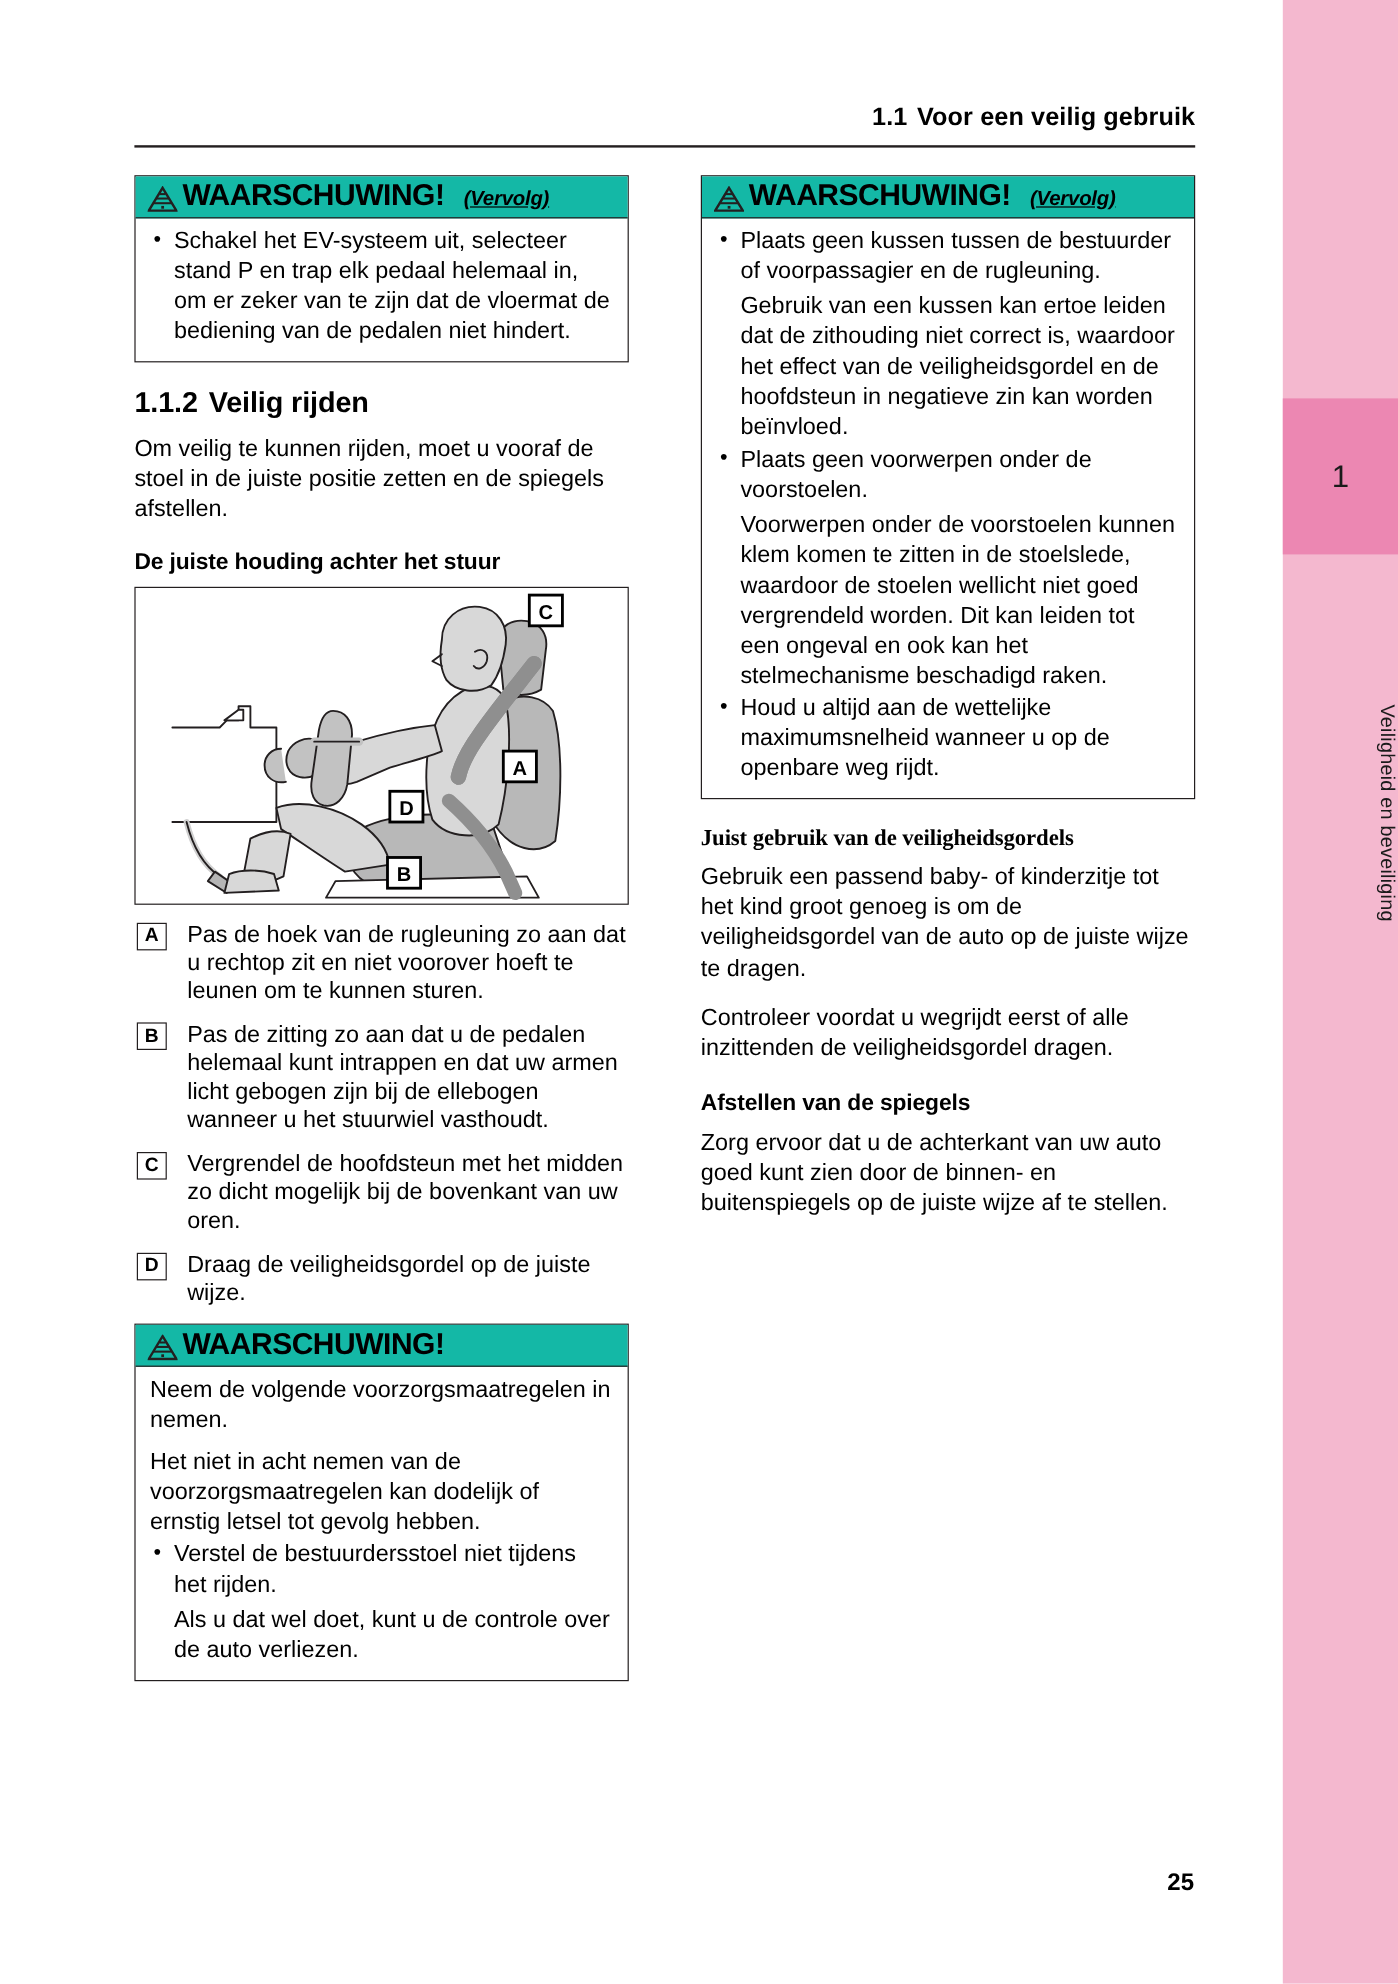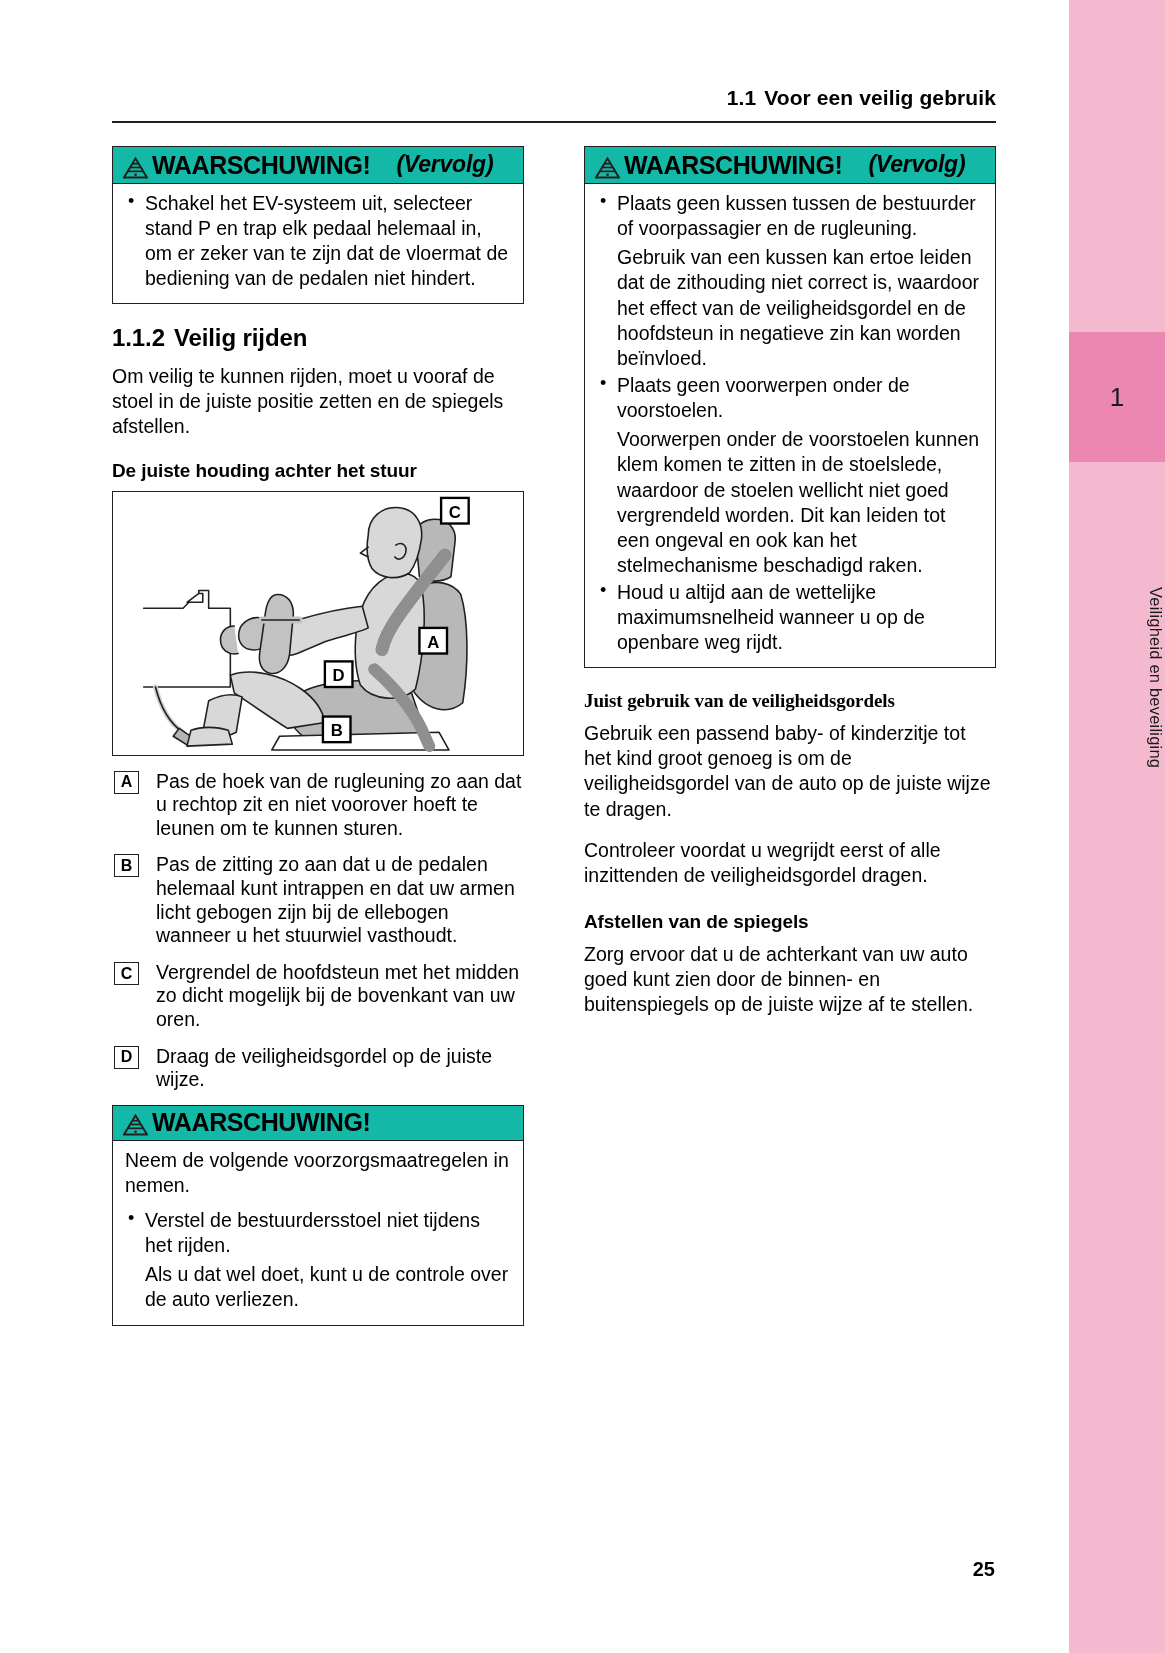--- a/index.html
+++ b/index.html
@@ -114,25 +114,26 @@
     position: relative;
     top: 1px;
   }
   .warnbox-title {
     font-size: 25px;
     font-weight: bold;
     letter-spacing: -0.4px;
     line-height: 1;
   }
   .warnbox-cont {
-    font-size: 23px;
+    font-size: 17px;
     font-weight: bold;
     font-style: italic;
-    margin-left: 22px;
+    margin-left: 12px;
     letter-spacing: -0.2px;
+    text-decoration: underline;
   }
   .warnbox-body {
     padding: 7px 12px 10px 12px;
     font-size: 19.5px;
     line-height: 1.29;
   }
   .warnbox-body p { margin: 0 0 2px 0; }
   .warnbox-body p.para { margin: 0 0 2px 0; padding-left: 20px; }
   .warnbox-body p.para-flat { margin: 0 0 2px 0; padding-left: 0; }
 
@@ -360,20 +361,21 @@
             <rect x="5.2" y="13.5" width="14.6" height="1.7" fill="#231f20"></rect>
             <rect x="7.6" y="9.6" width="9.8" height="1.7" fill="#231f20"></rect>
             <rect x="10.0" y="5.9" width="5.0" height="1.7" fill="#231f20"></rect>
             <rect x="11.4" y="16.6" width="2.3" height="2.3" fill="#231f20"></rect>
           </svg>
         </span>
         <span class="warnbox-title">WAARSCHUWING!</span>
       </div>
       <div class="warnbox-body">
         <p class="para-flat" style="margin-bottom:10px;">Neem de volgende voorzorgsmaatregelen in nemen.</p>
+        <p class="para-flat" style="margin-bottom:2px;">Het niet in acht nemen van de voorzorgsmaatregelen kan dodelijk of ernstig letsel tot gevolg hebben.</p>
         <ul class="bullets">
           <li>
             <span>Verstel de bestuurdersstoel niet tijdens het rijden.</span>
           </li>
         </ul>
         <p class="para" style="margin-top:4px;">Als u dat wel doet, kunt u de controle over de auto verliezen.</p>
       </div>
     </div>
 
   </div>

